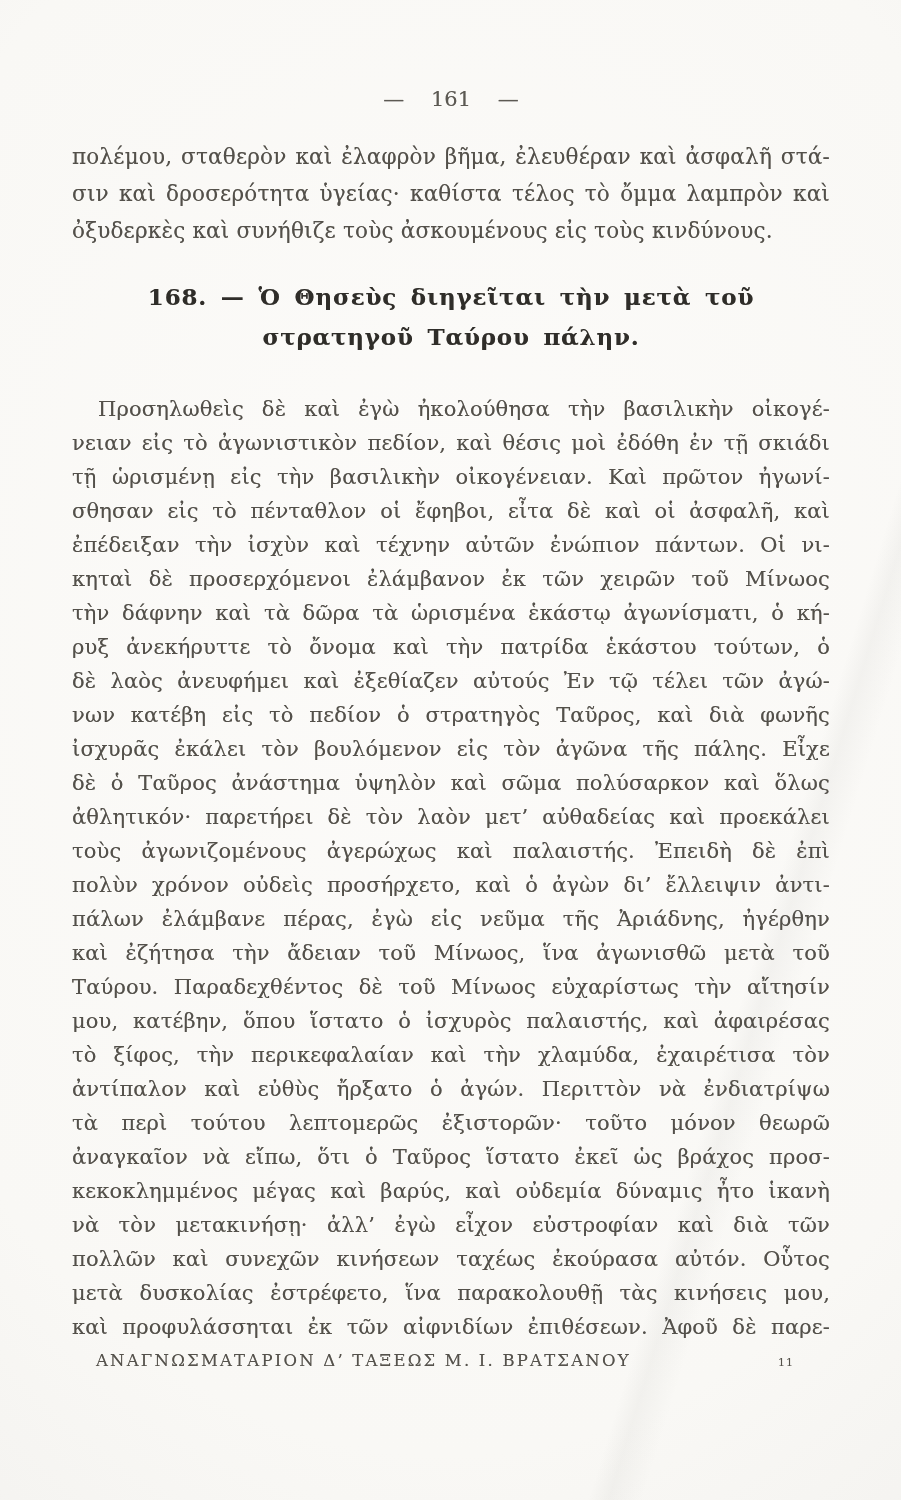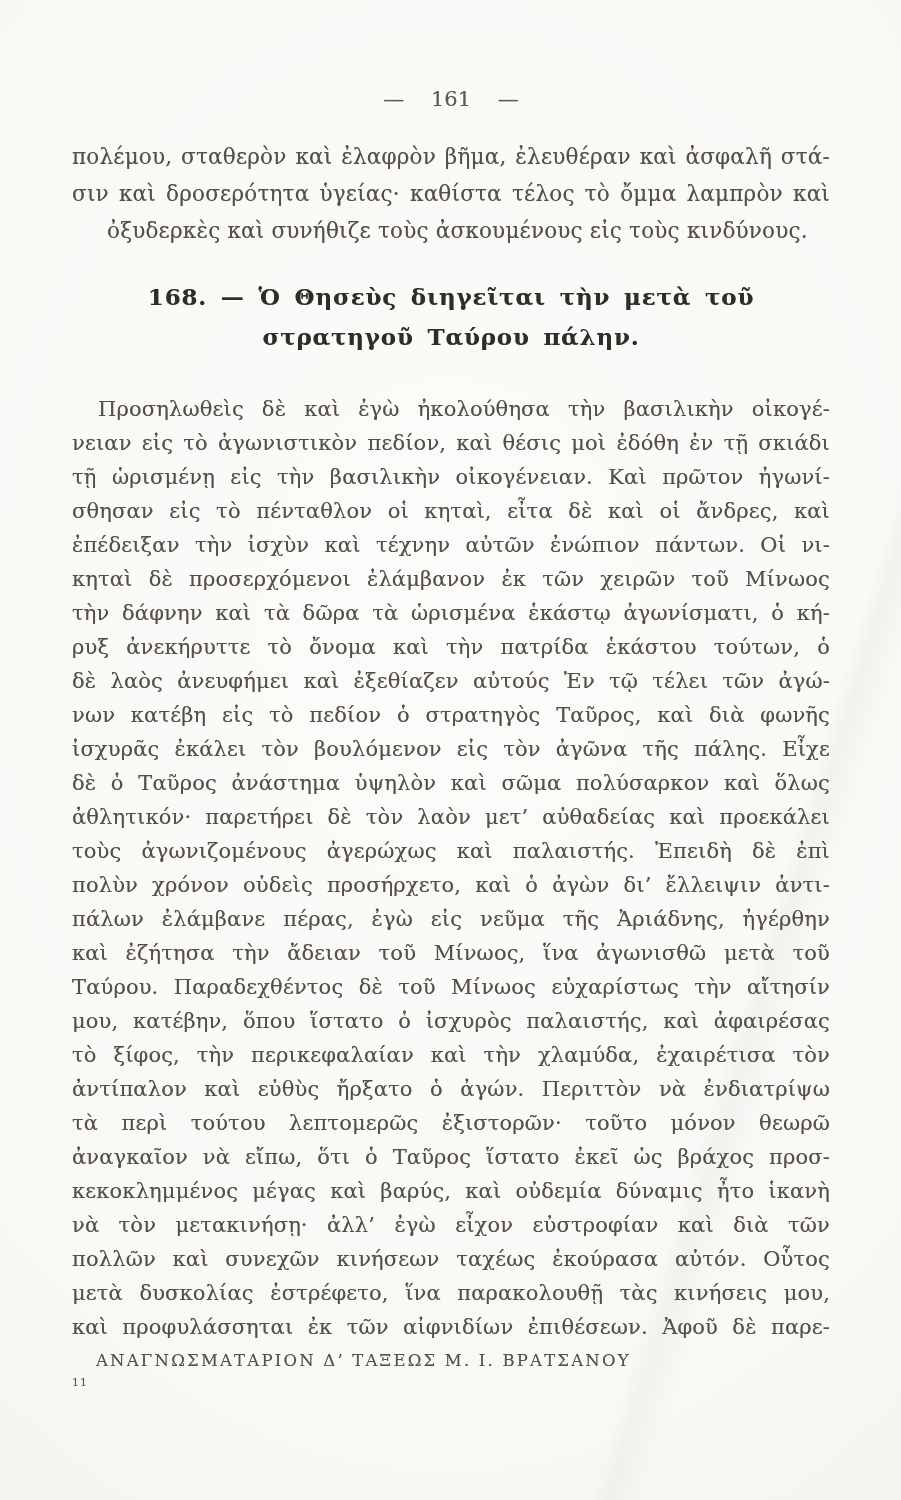--- a/index.html
+++ b/index.html
@@ -27,21 +27,20 @@
     line-height: 26px;
     word-spacing: 20px;
     color: #5c5953;
   }
   .para .line {
     text-align: justify;
     text-align-last: justify;
   }
   .para .line.no-justify {
     text-align-last: left;
-    margin-left: 35px;
   }
   .para .line.indent {
     text-indent: 26px;
   }
   .intro {
     margin-top: 26px;
     font-size: 21.5px;
     line-height: 37px;
     letter-spacing: 0.2px;
   }
@@ -66,21 +65,20 @@
   }
   .footer {
     margin-top: 6px;
     display: flex;
     justify-content: space-between;
     align-items: baseline;
     font-size: 16.5px;
     line-height: 22px;
     letter-spacing: 2.2px;
     color: #55524c;
-    flex-direction: column;
   }
   .footer .title { padding-left: 24px; }
   .footer .num   { padding-right: 36px; letter-spacing: 1px; font-size: 11px; }
 </style>
 </head>
 <body>
 
 <div class="page">
 
   <div class="page-number">— 161 —</div>
@@ -93,21 +91,21 @@
 
   <div class="para heading">
       <div class="line">168. — Ὁ Θησεὺς διηγεῖται τὴν μετὰ τοῦ</div>
       <div class="line">στρατηγοῦ Ταύρου πάλην.</div>
     </div>
 
   <div class="para body-text">
       <div class="line indent">Προσηλωθεὶς δὲ καὶ ἐγὼ ἠκολούθησα τὴν βασιλικὴν οἰκογέ-</div>
       <div class="line">νειαν εἰς τὸ ἀγωνιστικὸν πεδίον, καὶ θέσις μοὶ ἐδόθη ἐν τῇ σκιάδι</div>
       <div class="line">τῇ ὡρισμένῃ εἰς τὴν βασιλικὴν οἰκογένειαν. Καὶ πρῶτον ἠγωνί-</div>
-      <div class="line">σθησαν εἰς τὸ πένταθλον οἱ κηταὶ, εἶτα δὲ καὶ οἱ ἄνδρες, καὶ</div>
+      <div class="line">σθησαν εἰς τὸ πένταθλον οἱ ἔφηβοι, εἶτα δὲ καὶ οἱ ἀσφαλῆ, καὶ</div>
       <div class="line">ἐπέδειξαν τὴν ἰσχὺν καὶ τέχνην αὐτῶν ἐνώπιον πάντων. Οἱ νι-</div>
       <div class="line">κηταὶ δὲ προσερχόμενοι ἐλάμβανον ἐκ τῶν χειρῶν τοῦ Μίνωος</div>
       <div class="line">τὴν δάφνην καὶ τὰ δῶρα τὰ ὡρισμένα ἑκάστῳ ἀγωνίσματι, ὁ κή-</div>
       <div class="line">ρυξ ἀνεκήρυττε τὸ ὄνομα καὶ τὴν πατρίδα ἑκάστου τούτων, ὁ</div>
       <div class="line">δὲ λαὸς ἀνευφήμει καὶ ἐξεθίαζεν αὐτούς Ἐν τῷ τέλει τῶν ἀγώ-</div>
       <div class="line">νων κατέβη εἰς τὸ πεδίον ὁ στρατηγὸς Ταῦρος, καὶ διὰ φωνῆς</div>
       <div class="line">ἰσχυρᾶς ἐκάλει τὸν βουλόμενον εἰς τὸν ἀγῶνα τῆς πάλης. Εἶχε</div>
       <div class="line">δὲ ὁ Ταῦρος ἀνάστημα ὑψηλὸν καὶ σῶμα πολύσαρκον καὶ ὅλως</div>
       <div class="line">ἀθλητικόν· παρετήρει δὲ τὸν λαὸν μετ’ αὐθαδείας καὶ προεκάλει</div>
       <div class="line">τοὺς ἀγωνιζομένους ἀγερώχως καὶ παλαιστής. Ἐπειδὴ δὲ ἐπὶ</div>

